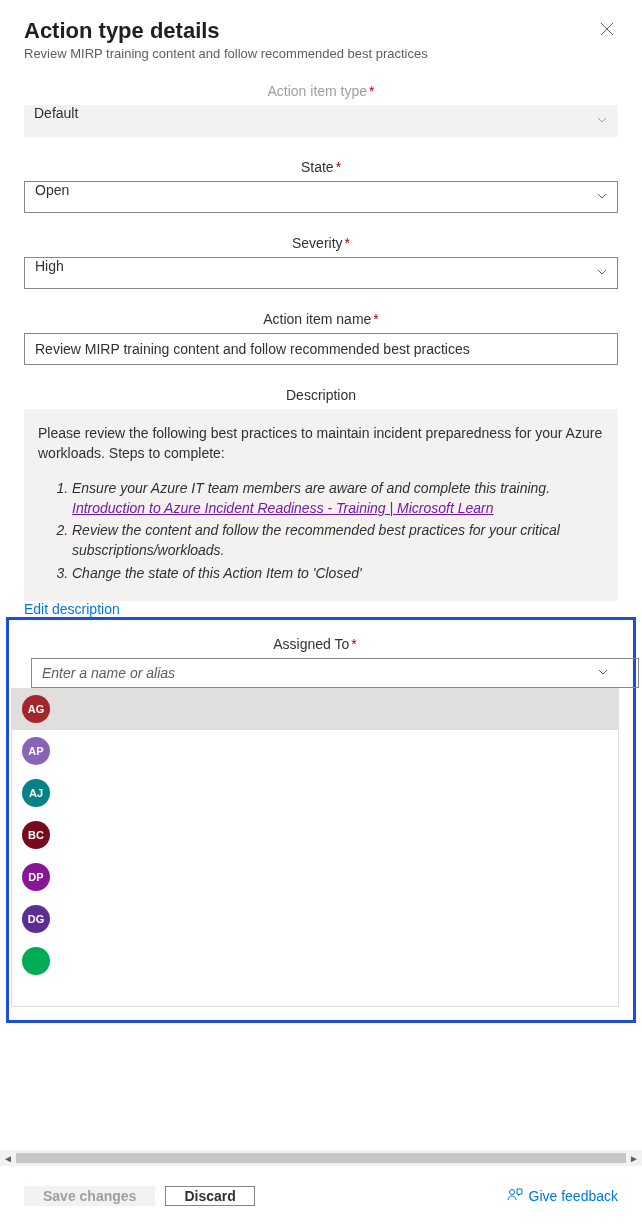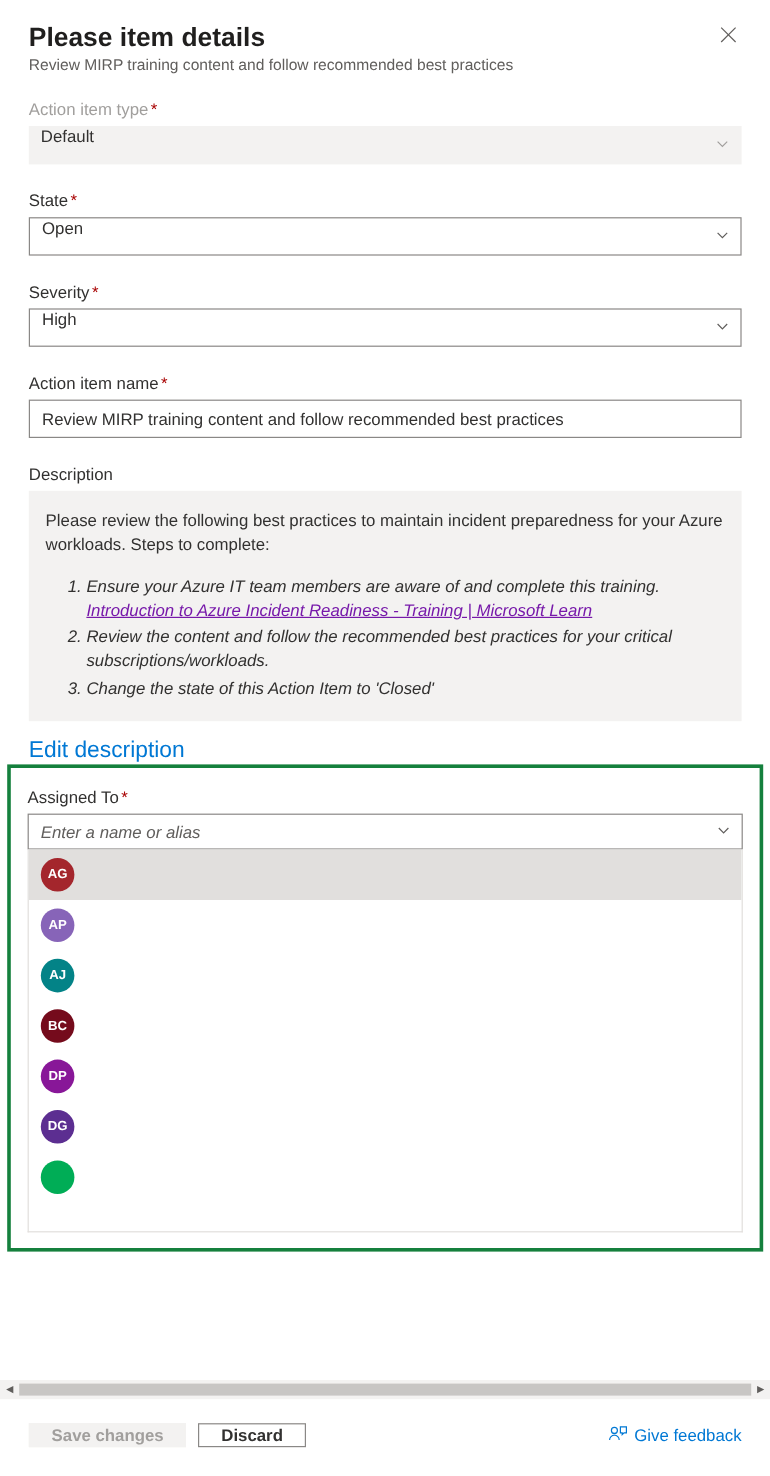--- a/index.html
+++ b/index.html
@@ -43,20 +43,21 @@
     }
     .close-btn svg { width: 14px; height: 14px; }
     .field {
       margin-bottom: 22px;
     }
     .field-label {
       font-size: 14px;
       color: #323130;
       margin-bottom: 6px;
       display: block;
+      text-align: center;
     }
     .req { color: #a80000; margin-left: 2px; }
     .label-disabled { color: #a19f9d; }
     .select-wrap, .input-wrap {
       position: relative;
       width: 100%;
     }
     .select, .text-input, .select-disabled {
       width: 100%;
       height: 32px;
@@ -95,43 +96,43 @@
       padding-left: 34px;
       font-style: italic;
     }
     .description-box li { margin-bottom: 2px; }
     .description-box a {
       color: #7719aa;
       text-decoration: underline;
     }
     .edit-link {
       color: #0078d4;
-      font-size: 19px;
-      margin-top: 14px;
+      font-size: 14px;
       display: inline-block;
       cursor: pointer;
     }
     .highlight-box {
-      border: 3px solid #15803d;
+      border: 3px solid #1d4ed8;
       margin: 0 6px;
-      padding: 16px 14px 12px 14px;
+      padding: 16px 14px 12px 2px;
       height: 406px;
       position: relative;
     }
     .assigned-select {
       width: 100%;
       height: 30px;
       border: 1px solid #8a8886;
       padding: 0 30px 0 10px;
       font-size: 14px;
       color: #605e5c;
       font-style: italic;
       display: flex;
       align-items: center;
       position: relative;
+      margin-left: 20px;
     }
     .dropdown-list {
       border: 1px solid #e1dfdd;
       border-top: none;
       background: #fff;
       height: 319px;
       overflow-y: auto;
       overflow-x: hidden;
       position: relative;
     }
@@ -234,21 +235,21 @@
       cursor: pointer;
     }
     .feedback svg { width: 16px; height: 16px; }
   </style>
 </head>
 <body>
 
 <div class="panel">
   <div class="header-row">
     <div>
-      <h1 class="title">Please item details</h1>
+      <h1 class="title">Action type details</h1>
       <div class="subtitle">Review MIRP training content and follow recommended best practices</div>
     </div>
     <button class="close-btn">
       <span>
         <svg viewBox="0 0 14 14" stroke="currentColor" stroke-width="1" fill="none">
             <line x1="1" y1="1" x2="13" y2="13"></line>
             <line x1="13" y1="1" x2="1" y2="13"></line>
           </svg>
       </span>
     </button>

